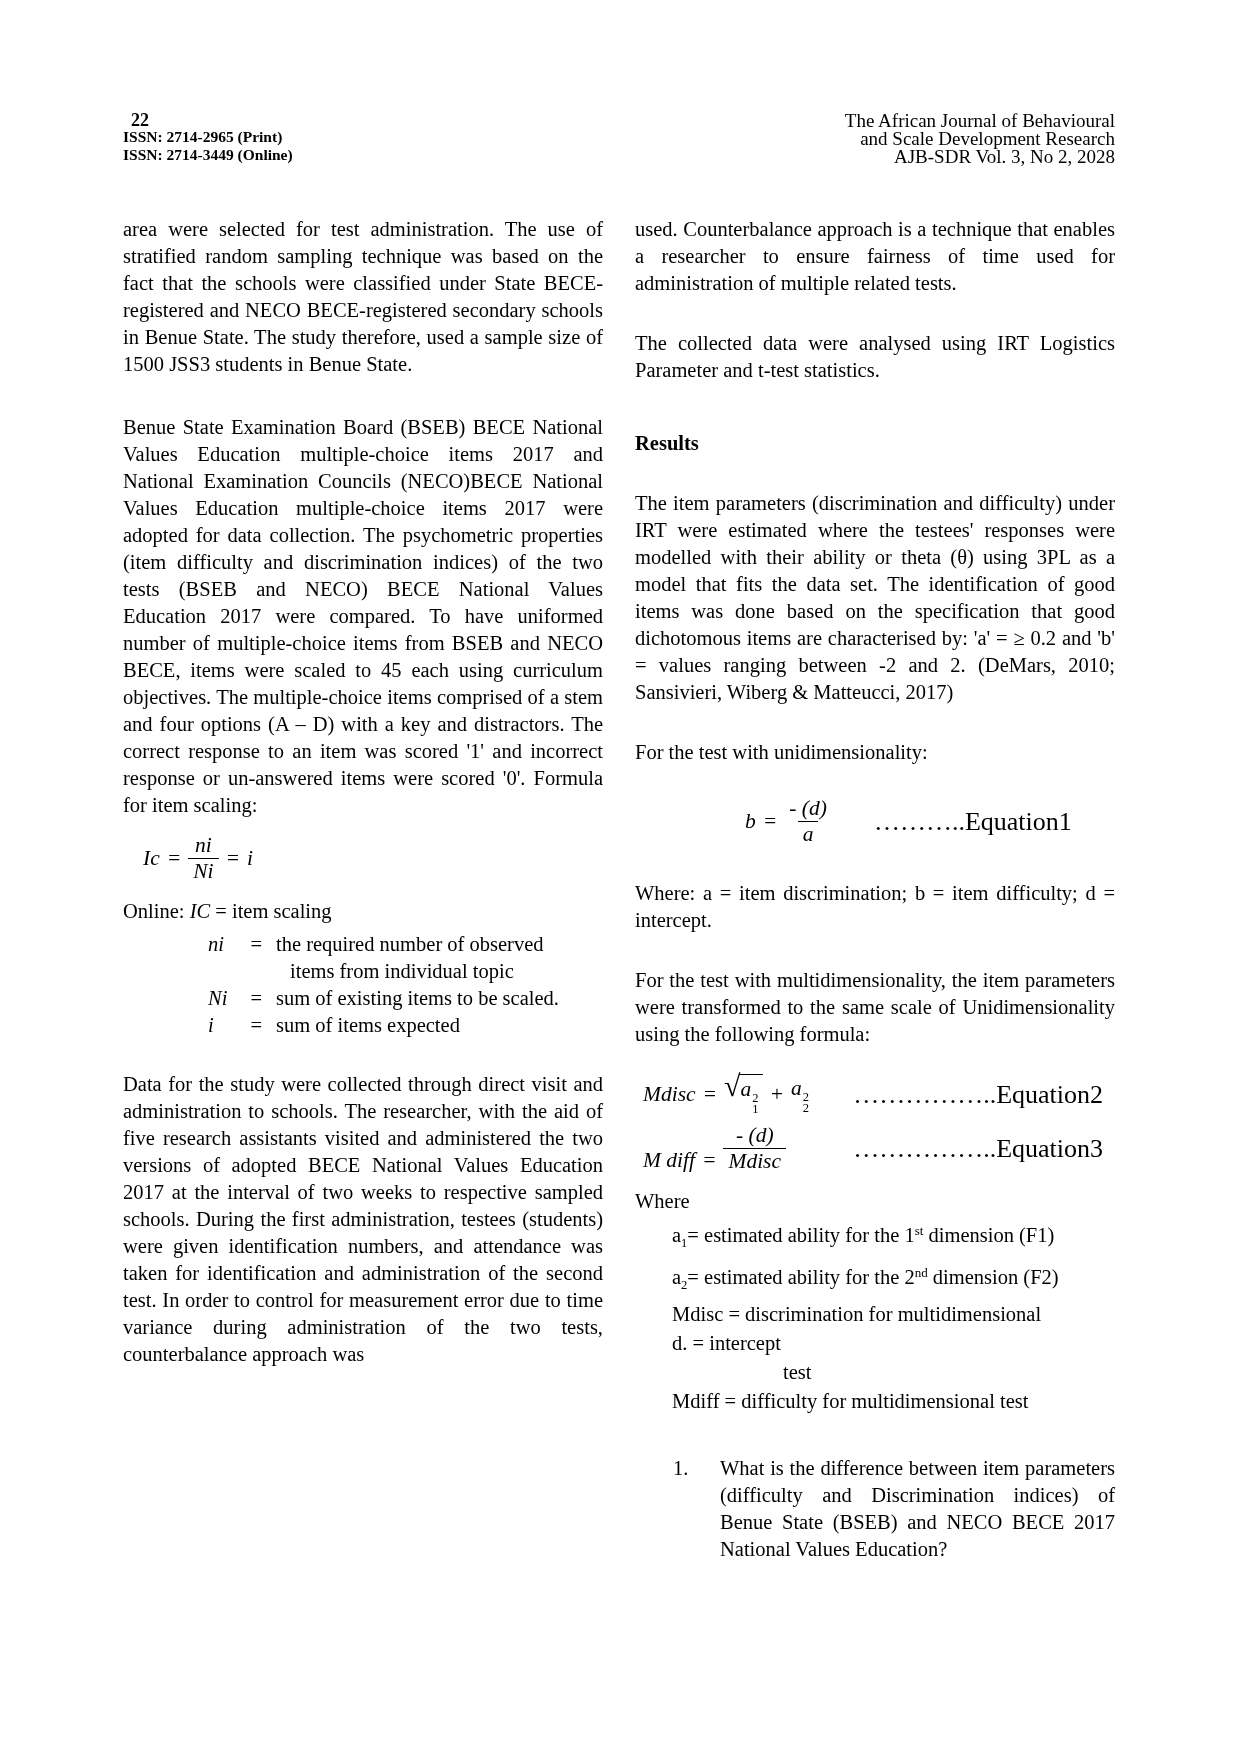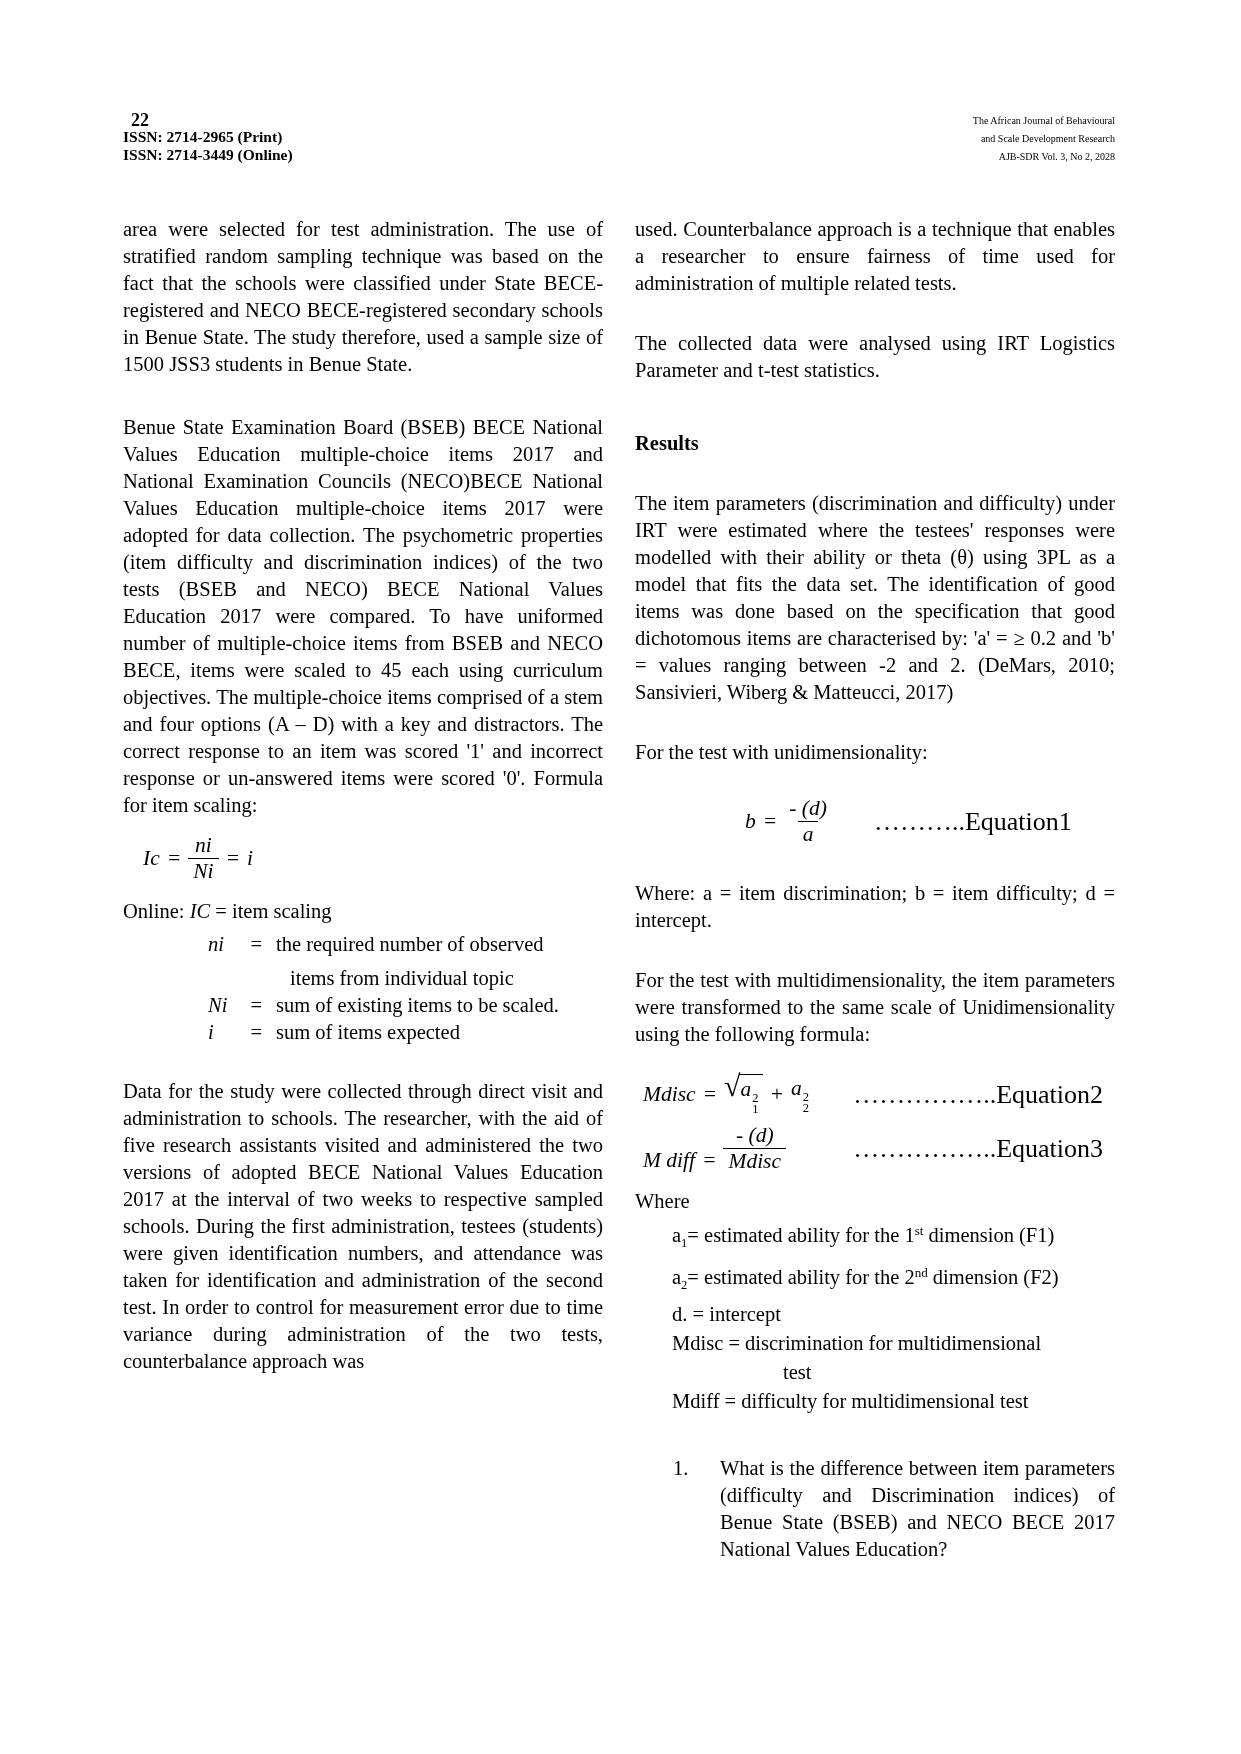--- a/index.html
+++ b/index.html
@@ -12,21 +12,21 @@
     color:#000000;
     overflow:hidden;
   }
   
   .header {
     position:absolute; top:112px; left:123px; width:992px;
     display:flex; justify-content:space-between; align-items:flex-start;
   }
   .header-left { font-weight:bold; font-size:15.5px; line-height:17.5px; }
   .page-number { font-size:18px; margin-left:8px; line-height:16px; }
-  .header-right { text-align:right; font-size:10px; line-height:18px; }
+  .header-right { text-align:right; font-size:19px; line-height:18px; }
   
   .columns {
     position:absolute; top:183px; left:123px; width:992px;
     display:flex; gap:32px;
   }
   .col { width:480px; font-size:20.5px; line-height:27px; }
   .body-p { text-align:justify;margin-top:33px; }
   .gap-top { margin-top:36px; }
   .bold-head { font-weight:bold; margin-top:46px; }
   
@@ -51,21 +51,21 @@
   .radical { font-style:normal; font-size:30px; line-height:24px; margin-right:-2px; }
   .sqrt-body { border-top:1.6px solid currentColor; padding:1px 4px 0 2px; }
   .supsub { display:inline-flex; flex-direction:column; align-items:flex-start;
             font-size:12.5px; line-height:11px; vertical-align:-6px; margin-left:1px; font-style:normal; }
   
   .where-line { margin-top:4px; }
   .defs { padding-left:85px; margin-top:6px; }
   .def-row { display:flex; }
   .def-term { width:58px; flex:none; display:flex; justify-content:space-between; padding-right:4px; }
   .def-text { flex:1; padding-left:10px; }
-  .def-cont { padding-left:14px;margin-top:7px; }
+  .def-cont { padding-left:14px; }
   .w2-row { padding-left:37px; margin-top:2px; }
   .w2-cont { padding-left:148px; }
   sup.ord { font-size:13px; vertical-align:7px; }
   sub.idx { font-size:12.5px; vertical-align:-5px; }
   
   .question { display:flex; margin-top:40px; padding-left:38px; }
   .q-marker { width:47px; flex:none; }
   .q-text { flex:1; text-align:justify; }
 </style>
 </head>
@@ -195,22 +195,22 @@
         </span>
         <span class="eq-label">……………..Equation3</span>
       </div>
 
       <div>Where</div>
 
       <div class="w2-row"><span>a</span><sub class="idx">1</sub><span>= estimated ability for the 1</span><sup class="ord">st</sup><span> dimension (F1)</span></div>
 
       <div class="w2-row"><span>a</span><sub class="idx">2</sub><span>= estimated ability for the 2</span><sup class="ord">nd</sup><span> dimension (F2)</span></div>
 
+      <div class="w2-row">Mdisc = discrimination for multidimensional</div>
       <div class="w2-row">d. = intercept</div>
-      <div class="w2-row">Mdisc = discrimination for multidimensional</div>
       <div class="w2-row w2-cont">test</div>
       <div class="w2-row">Mdiff = difficulty for multidimensional test</div>
 
       <div class="question">
         <span class="q-marker">1.</span>
         <span class="q-text">What is the difference between item parameters (difficulty and Discrimination indices) of Benue State (BSEB) and NECO BECE 2017 National Values Education?</span>
       </div>
     </div>
 
   </div>

